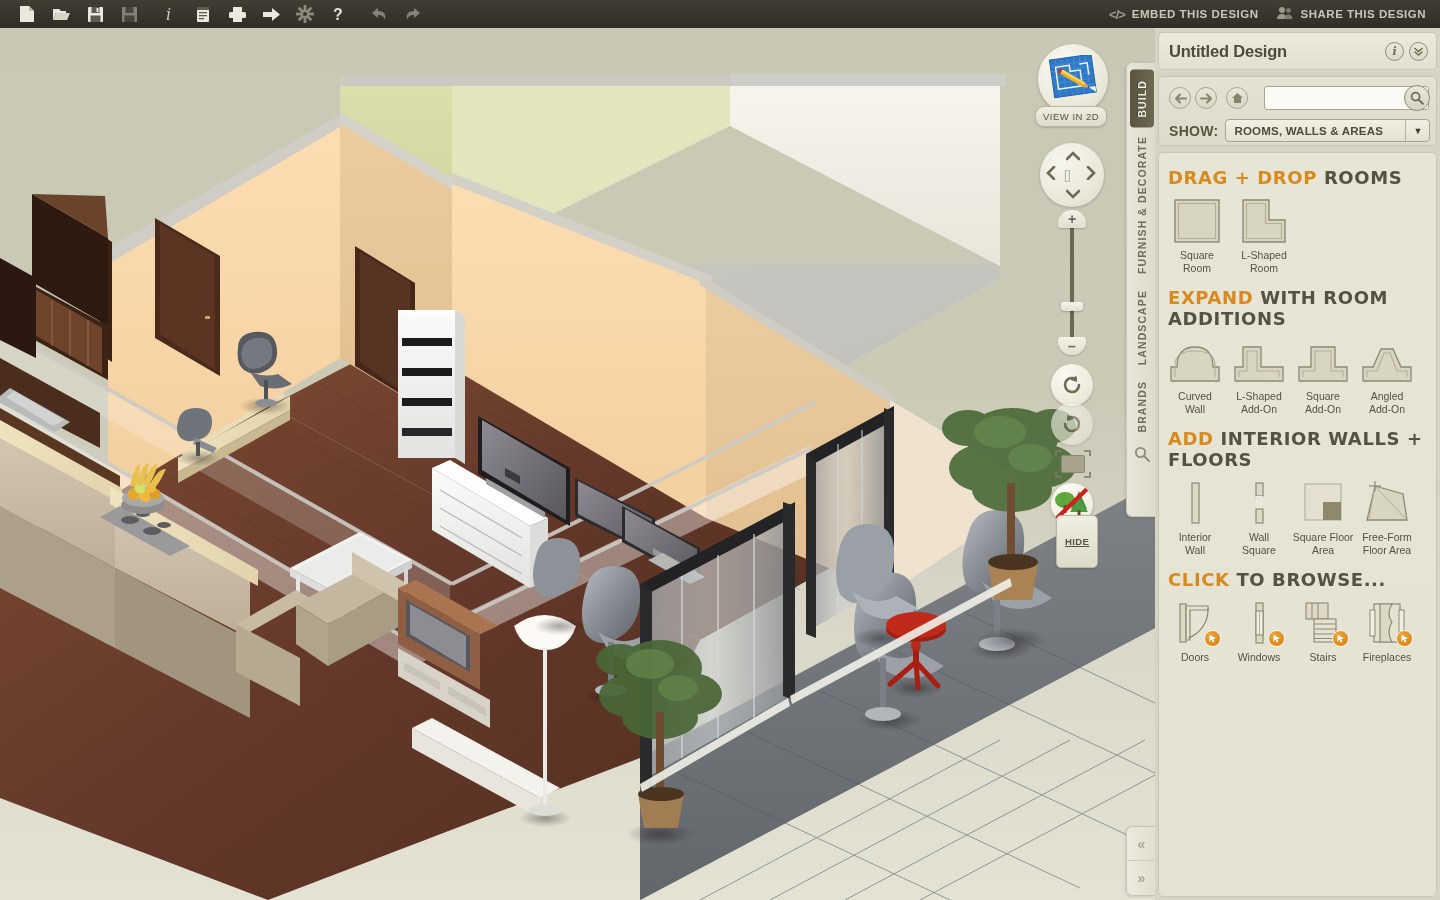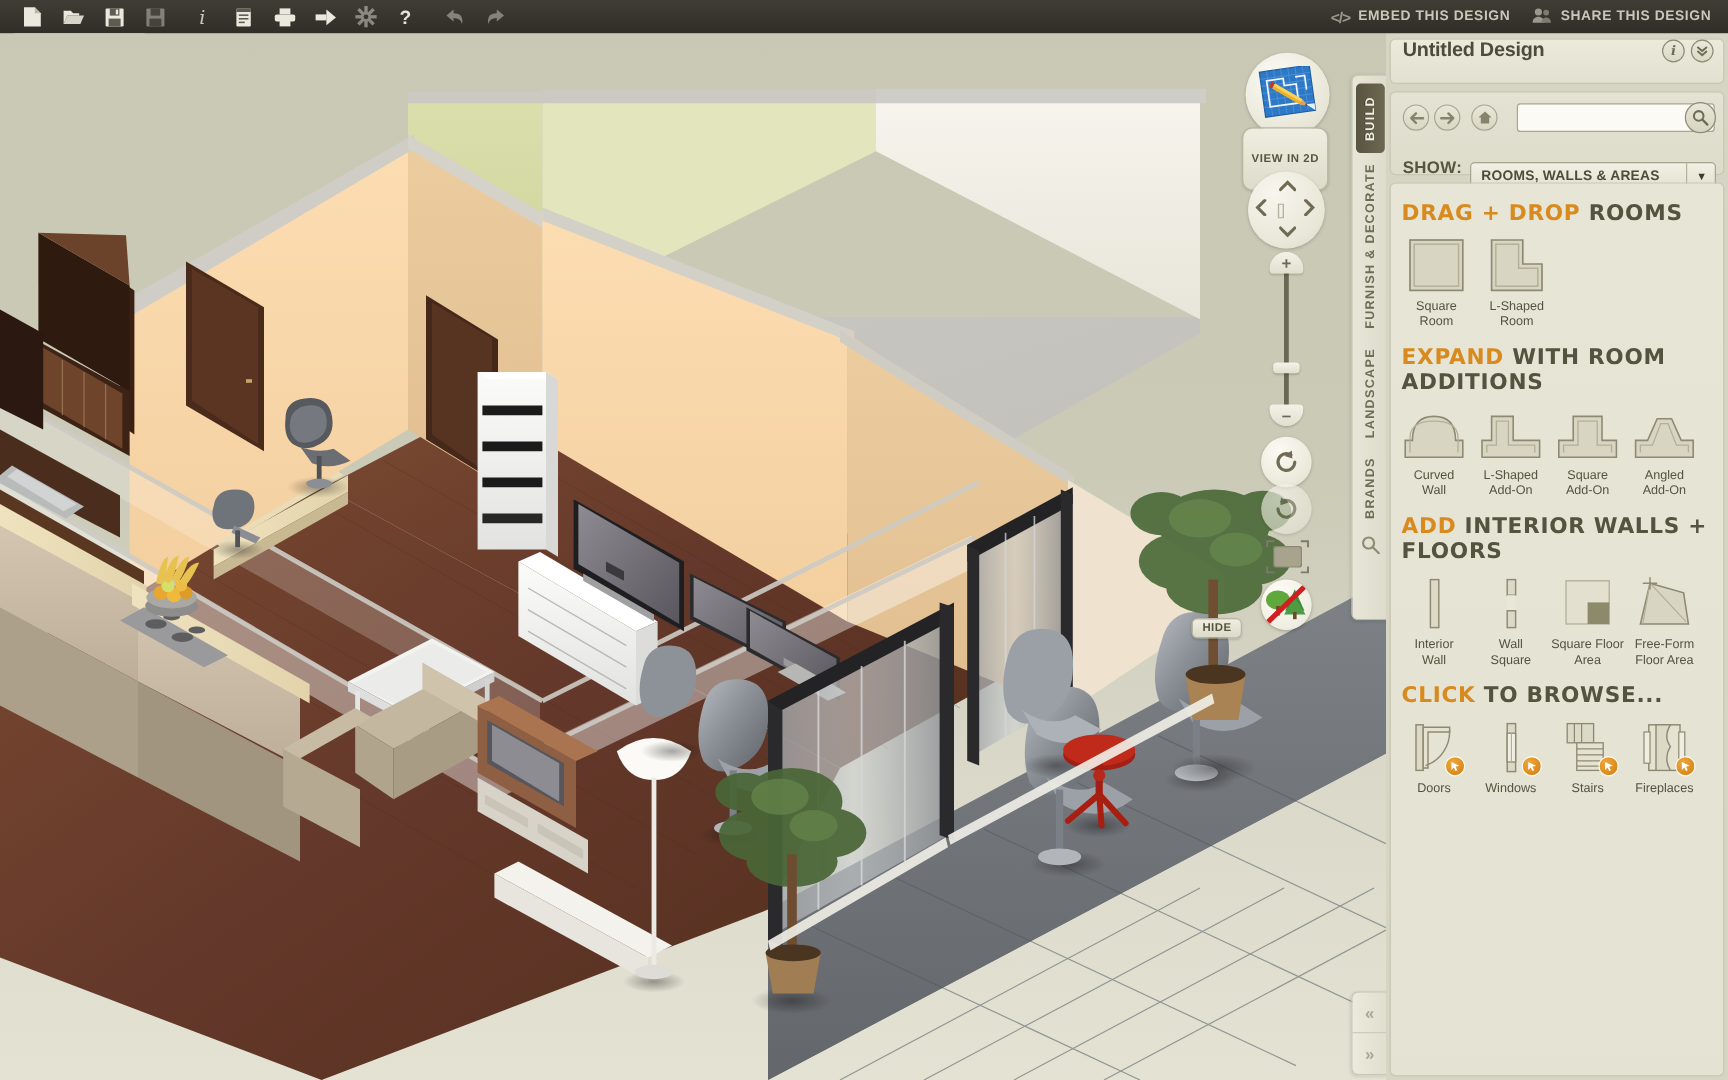--- a/index.html
+++ b/index.html
@@ -95,22 +95,22 @@
     width:70px; height:70px; border-radius:50%;
     background:radial-gradient(circle at 36% 30%,#fbfaf3 0%,#e8e6d7 70%,#d7d5c4 100%);
     box-shadow:0 1px 3px rgba(0,0,0,.22);
     display:flex; align-items:center; justify-content:center;
     position:absolute; top:0; left:2px;
   }
   #view2d-lbl{
     position:absolute; top:62px; left:-1px;
     background:linear-gradient(180deg,#f0eee1 0%,#dddbc9 100%);
     border:1px solid #b9b7a4; border-radius:9px;
-    font-size:9.5px; font-weight:bold; color:#57543f; letter-spacing:.5px;
-    padding:20px 7px; white-space:nowrap;
+    font-size:9.5px; font-weight:normal; color:#57543f; letter-spacing:.5px;
+    padding:4px 7px; white-space:nowrap;
     box-shadow:0 1px 2px rgba(0,0,0,.15);
   }
 
   #navpad{
     position:absolute; left:1040px; top:143px; width:64px; height:64px;
     border-radius:50%;
     background:radial-gradient(circle at 34% 28%,#f7f6ee 0%,#e9e7d8 68%,#d9d7c6 100%);
     box-shadow:0 1px 3px rgba(0,0,0,.2);
   }
   .navarrow{ position:absolute; color:#6f6b55; font-size:15px; font-weight:bold; cursor:pointer; }
@@ -151,25 +151,25 @@
   #rot-right{ left:1051px; top:403px; opacity:.62; }
   #screenshot-btn{
     position:absolute; left:1053px; top:448px; width:40px; height:32px; cursor:pointer;
   }
   #hide-btn{
     position:absolute; left:1051px; top:483px; width:42px; height:42px; border-radius:50%;
     background:radial-gradient(circle at 35% 28%,#fdfcf6 0%,#f0eee1 72%,#e0dece 100%);
     box-shadow:0 1px 3px rgba(0,0,0,.25); overflow:hidden; cursor:pointer;
   }
   #hide-lbl{
-    position:absolute; left:993px; top:515px;
+    position:absolute; left:1056px; top:515px;
     background:linear-gradient(180deg,#f0eee1 0%,#dcdac8 100%);
     border:1px solid #b9b7a4; border-radius:5px;
     font-size:9.5px; font-weight:bold; color:#57543f; letter-spacing:.4px;
-    padding:2px 8px; box-shadow:0 1px 2px rgba(0,0,0,.15);
+    padding:20px 8px; box-shadow:0 1px 2px rgba(0,0,0,.15);text-decoration:underline;
   }
 
   
   #chev-wrap{
     position:absolute; left:1126px; top:826px; width:30px; height:70px;
     background:linear-gradient(90deg,#eceadc 0%,#e0dece 100%);
     border:1px solid #c7c5b3; border-right:none; border-radius:6px 0 0 6px;
     box-shadow:-1px 1px 3px rgba(0,0,0,.1);
   }
   .chev{
@@ -180,21 +180,21 @@
 
   
   #panel{
     position:absolute; left:1155px; top:28px; width:285px; height:872px;
     background:#d6d4c2;
   }
   #panel-head{
     position:absolute; left:3px; top:4px; width:279px; height:38px;
     background:linear-gradient(180deg,#eceadb 0%,#e2e0d0 100%);
     border:1px solid #c9c7b5; border-radius:5px;
-    display:flex; padding:0 8px 0 10px;
+    display:flex; align-items:center; padding:0 8px 0 10px;
   }
   #panel-title{
     font-size:16.5px; font-weight:bold; color:#4e4b3a; letter-spacing:-.2px;
   }
   #panel-head-icons{ margin-left:auto; display:flex; gap:5px; }
   .circ-ico{
     width:19px; height:19px; border-radius:50%;
     background:linear-gradient(180deg,#eae8d9 0%,#dbd9c7 100%);
     border:1.5px solid #8f8b76;
     display:flex; align-items:center; justify-content:center;
@@ -230,21 +230,21 @@
     cursor:pointer; color:#6f6b56;
   }
   #show-row{
     position:absolute; left:10px; top:42px; display:flex; align-items:center; gap:7px;
   }
   #show-label{ font-size:14px; font-weight:bold; color:#57543f; letter-spacing:.3px; }
   #show-select{
     width:205px; height:23px;
     background:linear-gradient(180deg,#f2f0e4 0%,#e3e1d0 100%);
     border:1px solid #a9a591; border-radius:4px;
-    display:flex; align-items:center; padding-left:8px; cursor:pointer;margin-top:16px;
+    display:flex; align-items:center; padding-left:8px; cursor:pointer;
   }
   #show-value{ font-size:11.5px; font-weight:bold; color:#4e4b3a; letter-spacing:.2px; }
   #show-caret{
     margin-left:auto; width:24px; height:21px; border-left:1px solid #b5b19d;
     display:flex; align-items:center; justify-content:center; color:#3d3b2d; font-size:9px;
   }
 
   #panel-body{
     position:absolute; left:3px; top:124px; width:279px; height:745px;
     background:linear-gradient(180deg,#e7e5d6 0%,#e4e2d2 100%);

